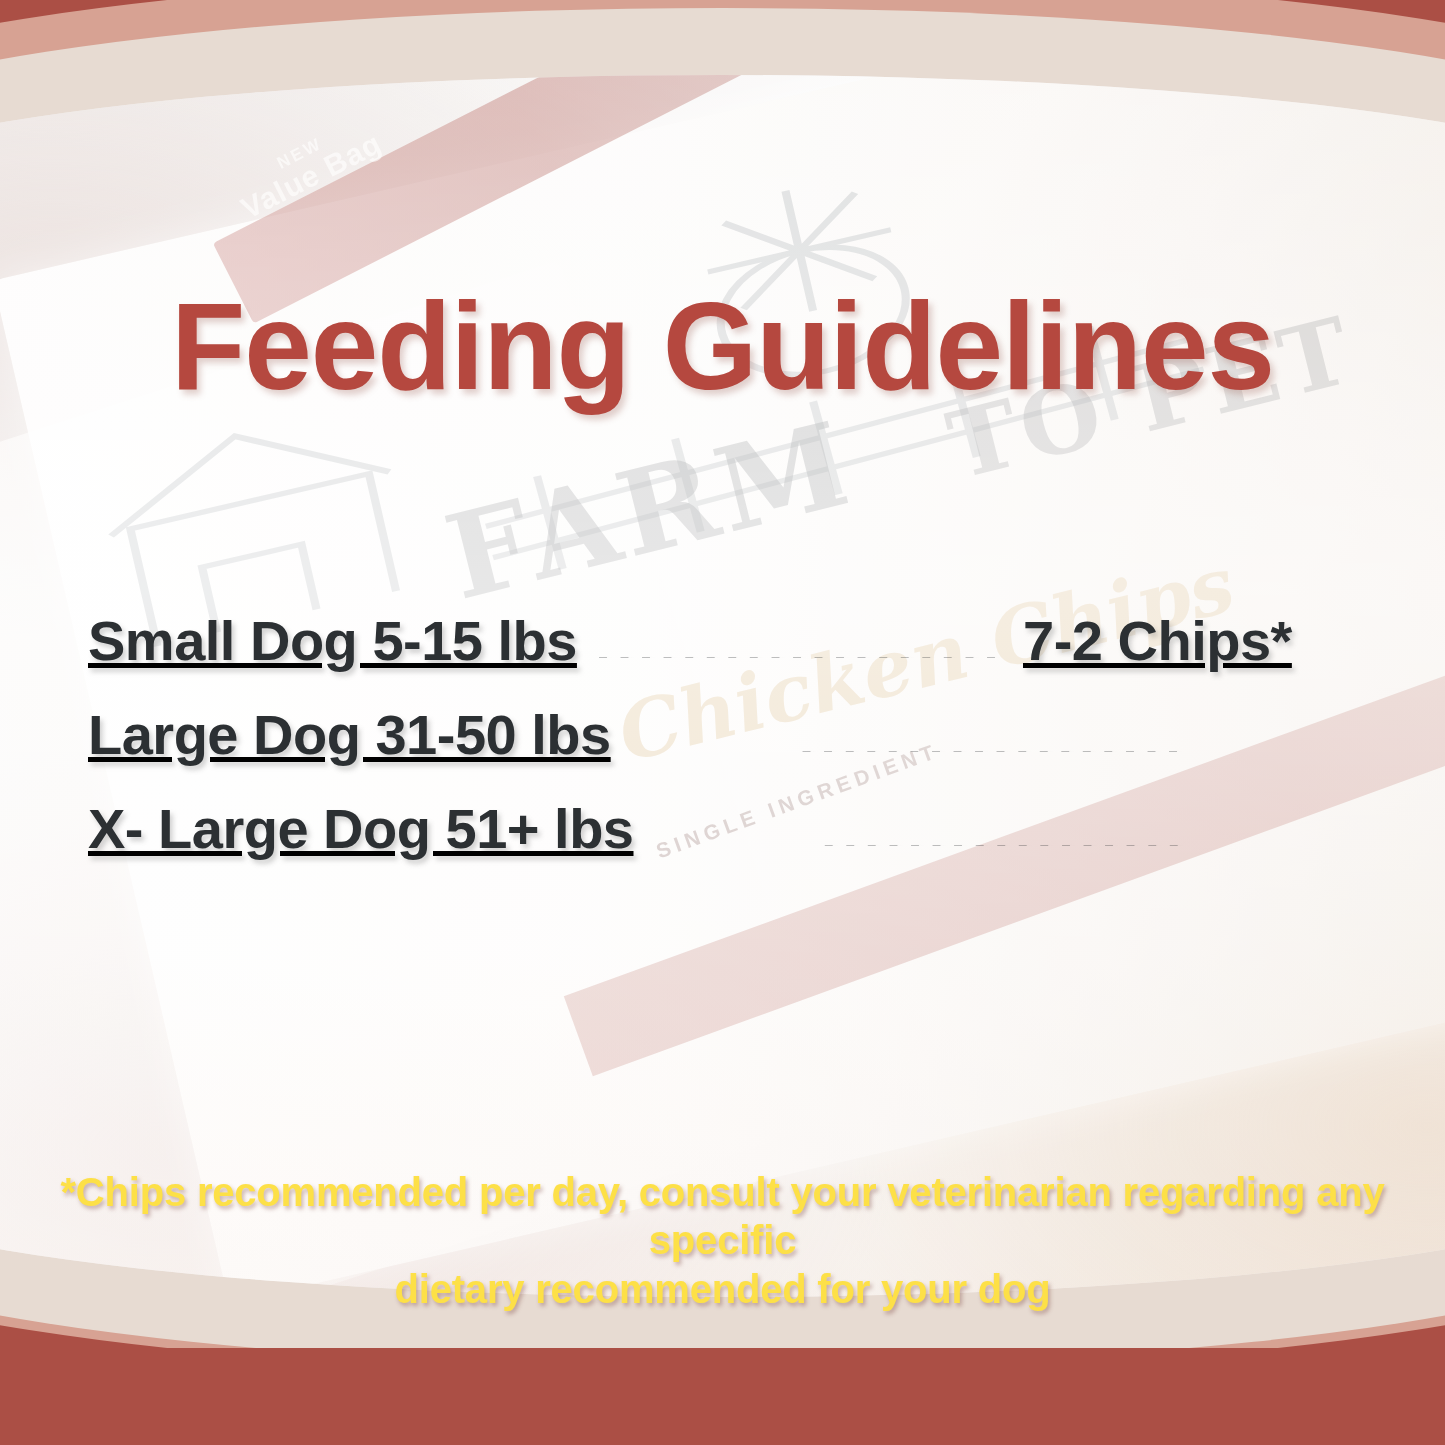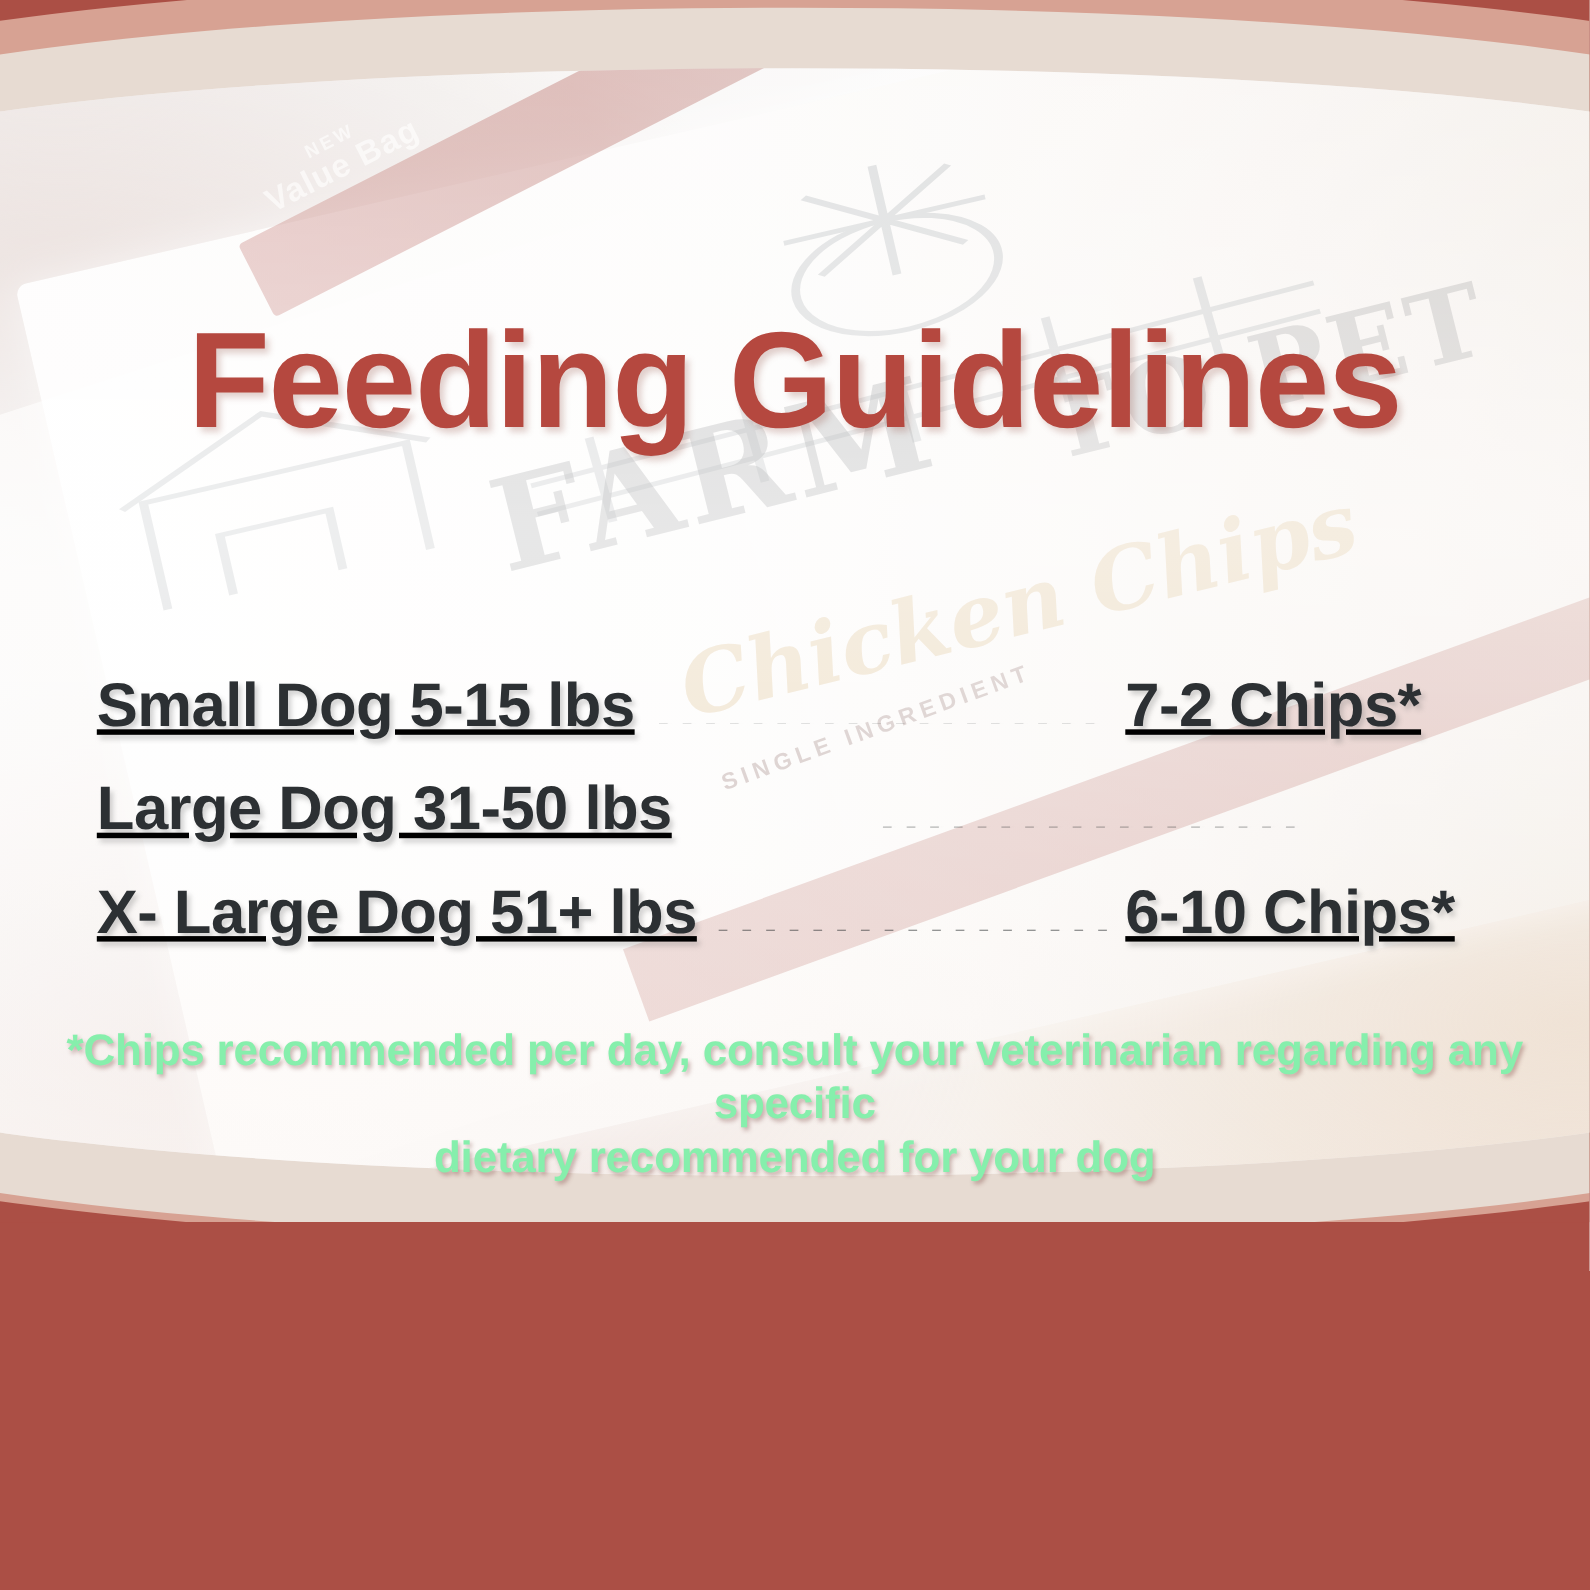--- a/index.html
+++ b/index.html
@@ -5,21 +5,21 @@
   * { margin:0; padding:0; box-sizing:border-box; }
   html,body { width:1445px; height:1445px; }
   body {
     font-family:"Liberation Sans", sans-serif;
     background:#ab4f45;
     overflow:hidden;
   }
 
   #card {
     position:relative;
-    width:1445px; height:1111px;
+    width:1445px; height:1348px;
     overflow:hidden;
     background:#ab4f45;
   }
 
   
   .band {
     position:absolute;
     left:-18%;
     width:136%;
     pointer-events:none;
@@ -215,21 +215,21 @@
     text-align:center;
     line-height:.4;
   }
   .value { flex:0 0 352px; text-align:left; }
 
   
   .footer {
     position:absolute;
     left:0; right:0; bottom:34px;
     text-align:center;
-    color:#86efac;
+    color:#fde047;
     font-size:40px;
     font-weight:bold;
     line-height:1.22;
     letter-spacing:-.2px;
     padding:0 48px;
     text-shadow:2px 3px 4px rgba(110,50,44,.35);
   }
 </style>
 </head>
 <body>
@@ -292,21 +292,20 @@
 
 
       <div class="row">
         <span class="label">Large Dog 31-50 lbs</span>
         <span class="leader">..................</span>
       </div>
 
       <div class="row">
         <span class="label">X- Large Dog 51+ lbs</span>
         <span class="leader">.................</span>
-        <span class="value">6-10 Chips*</span>
       </div>
 
     </div>
 
     <div class="footer">
       <div>*Chips recommended per day, consult your veterinarian regarding any specific</div>
       <div>dietary recommended for your dog</div>
     </div>
 
   </div>

